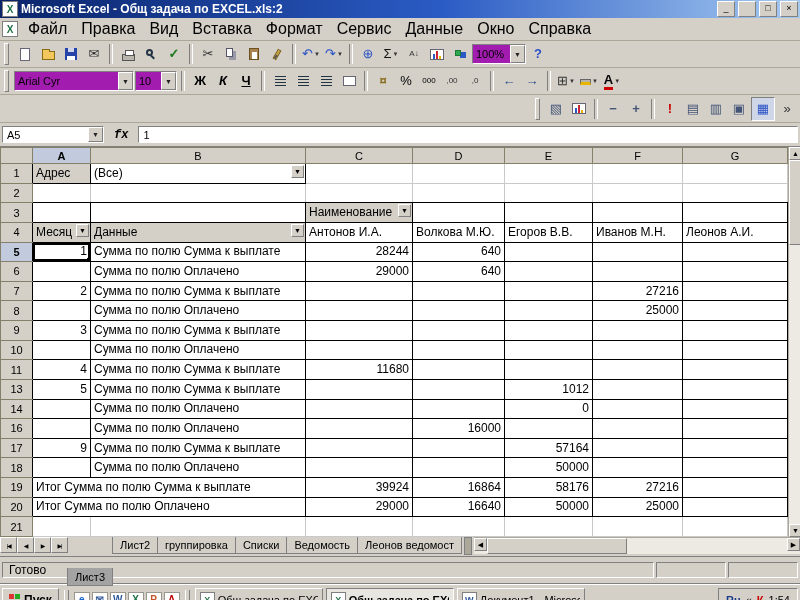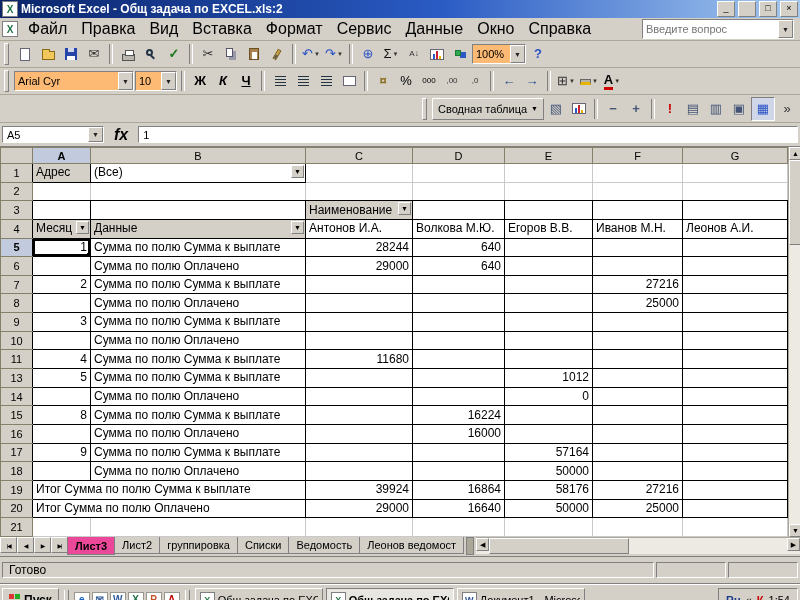--- a/index.html
+++ b/index.html
@@ -28,21 +28,21 @@
   
   .tbrow{height:26px;display:flex;align-items:center;background:#d4d0c8;border-bottom:1px solid #aca899;padding:0 2px;gap:1px;}
   #tb-pivot{height:27px;}
   .spacer{flex:1;}
   .grip{width:3px;height:20px;background:#d4d0c8;border:1px solid;border-color:#fff #808080 #808080 #fff;margin:0 4px 0 2px;flex:none;}
   .tbico{width:22px;height:22px;display:inline-flex;align-items:center;justify-content:center;font-size:13px;flex:none;position:relative;}
   .tbico.pressed{border:1px solid;border-color:#808080 #fff #fff #808080;background:#cfd6e8;}
   .tbico .g{display:inline-block;line-height:14px;}
   .mini{font-size:6px;margin-left:1px;color:#333;}
   .tsep{width:2px;height:20px;border-left:1px solid #808080;border-right:1px solid #fff;margin:0 3px;flex:none;}
-  .combo{display:inline-flex;align-items:center;height:18px;background:#fdba74;
+  .combo{display:inline-flex;align-items:center;height:18px;background:#a21caf;
     border:1px solid;border-color:#808080 #fff #fff #808080;font-size:11px;flex:none;}
   .cval{flex:1;padding:0 3px;white-space:nowrap;overflow:hidden;}
   .pivmenu{display:inline-flex;align-items:center;gap:4px;height:20px;padding:0 5px;font-size:11px;
     border:1px solid;border-color:#fff #808080 #808080 #fff;background:#d4d0c8;flex:none;}
   .mdd{font-size:7px;}
 
   
   .ic{display:inline-block;box-sizing:border-box;}
   .ic-page{width:10px;height:13px;background:#fff;border:1px solid #667;}
   .ic-folder{width:13px;height:9px;background:#f2c75c;border:1px solid #8a6a12;position:relative;margin-top:3px;}
@@ -63,21 +63,21 @@
     background-size:2px 5px,2px 8px,2px 3px;background-position:2px bottom,5px bottom,8px bottom;}
   .ic-draw{width:6px;height:6px;background:#2fa84f;border:1px solid #1c7a36;box-shadow:5px 2px 0 #2b59c3;margin:-2px 5px 0 0;}
   .ic-al{width:11px;height:10px;background:repeating-linear-gradient(to bottom,#234 0 1px,transparent 1px 3px);}
   .ic-merge{width:13px;height:10px;background:#fff;border:1px solid #667;}
   .ic-fill{width:11px;height:6px;background:#b7b4aa;border:1px solid #666;border-bottom:3px solid #e9b400;margin-top:2px;}
 
   
   .formulabar{height:21px;display:flex;align-items:center;background:#d4d0c8;padding:1px 2px;border-bottom:1px solid #808080;gap:4px;}
   .namebox{width:102px;height:17px;background:#fff;border:1px solid;border-color:#808080 #fff #fff #808080;
     display:flex;align-items:center;font-size:11px;padding-left:4px;justify-content:space-between;box-sizing:border-box;}
-  .fx{font-family:Liberation Sans, sans-serif;font-style:italic;font-weight:bold;font-size:16px;padding:0 6px;}
+  .fx{font-family:Liberation Mono, monospace;font-style:italic;font-weight:bold;font-size:12px;padding:0 6px;}
   .fcontent{flex:1;height:17px;background:#fff;border:1px solid;border-color:#808080 #fff #fff #808080;
     font-size:11px;display:flex;align-items:center;padding-left:4px;box-sizing:border-box;}
 
   
   .gridwrap{height:390px;display:flex;background:#fff;overflow:hidden;}
   #grid{border-collapse:collapse;table-layout:fixed;width:787px;font-size:12px;}
   #grid th{background:#d4d0c8;border:1px solid #848069;font-weight:normal;font-size:11px;padding:0;text-align:center;}
   #grid thead tr{height:16px;}
   #grid tbody tr{height:17px;}
   #grid th.hl{background:#c2cbdd;font-weight:bold;}
@@ -100,21 +100,21 @@
   .fill{flex:1;}
 
   
   .tabrow{height:19px;display:flex;align-items:flex-start;background:#d4d0c8;border-bottom:1px solid #808080;}
   .tabnav{display:flex;}
   .navbtn{width:17px;height:16px;background:#d4d0c8;border:1px solid;border-color:#fff #808080 #808080 #fff;
     font-size:6px;display:flex;align-items:center;justify-content:center;box-sizing:border-box;letter-spacing:-1px;}
   .tabs{display:flex;}
   .tab{height:16px;display:flex;align-items:center;padding:0 7px;font-size:11px;background:#d4d0c8;
     border:1px solid #808080;border-top:none;margin-left:-1px;white-space:nowrap;overflow:hidden;}
-  .tab.active{background:#ec4899;font-weight:bold;height:17px;z-index:2;}
+  .tab.active{background:#a3a3a3;font-weight:normal;height:17px;z-index:2;margin-top:31px;}
   .tab:last-child{max-width:96px;}
   .tabsplit{width:6px;height:16px;background:#aca899;border:1px solid #808080;margin:0 2px;}
   .hscroll{flex:1;height:16px;display:flex;background:#eceae2;border-top:1px solid #aca899;}
   .hthumb{width:140px;background:#d4d0c8;border:1px solid;border-color:#fff #808080 #808080 #fff;box-sizing:border-box;}
 
   
   .statusbar{height:22px;display:flex;align-items:center;background:#d4d0c8;padding:2px;gap:2px;border-bottom:1px solid #808080;}
   .spanel{height:16px;border:1px solid;border-color:#808080 #fff #fff #808080;display:flex;align-items:center;
     font-size:12px;padding:4px 6px;box-sizing:border-box;}
   .spanel.main{flex:1;}
@@ -163,24 +163,20 @@
         <span class="mi">Файл</span>
         <span class="mi">Правка</span>
         <span class="mi">Вид</span>
         <span class="mi">Вставка</span>
         <span class="mi">Формат</span>
         <span class="mi">Сервис</span>
         <span class="mi">Данные</span>
         <span class="mi">Окно</span>
         <span class="mi">Справка</span>
       </span>
-    <span class="askwrap">
-      <input class="ask" placeholder="Введите вопрос" style="">
-      <span class="ddbtn">▼</span>
-    </span>
   </div>
 
   <div class="tbrow" id="tb-standard">
       <span class="grip"></span>
       <span class="tbico">
         <i class="ic ic-page"></i>
       </span>
       <span class="tbico">
         <i class="ic ic-folder"></i>
       </span>
@@ -313,24 +309,20 @@
         <span class="mini">▼</span>
       </span>
       <span class="tbico">
         <span class="g" style="color: rgb(0, 0, 0); font-weight: bold; border-bottom: 3px solid rgb(204, 0, 0);">А</span>
         <span class="mini">▼</span>
       </span>
     </div>
   <div class="tbrow" id="tb-pivot">
       <span class="spacer"></span>
       <span class="grip"></span>
-      <span class="pivmenu">
-        <span>Сводная таблица</span>
-        <span class="mdd">▼</span>
-      </span>
       <span class="tbico">
         <span class="g" style="color: rgb(68, 85, 119);">▧</span>
       </span>
       <span class="tbico">
         <i class="ic ic-chart"></i>
       </span>
       <span class="tsep"></span>
       <span class="tbico">
         <span class="g" style="color: rgb(68, 85, 119); font-weight: bold;">−</span>
       </span>
@@ -512,30 +504,20 @@
             <td class="br bb"></td>
             <td class="br bb"></td>
           </tr>
           <tr>
             <th class="rowh br">14</th>
             <td class="br bb"></td>
             <td class="br bb">Сумма по полю Оплачено</td>
             <td class="br bb"></td>
             <td class="br bb"></td>
             <td class="num br bb">0</td>
-            <td class="br bb"></td>
-            <td class="br bb"></td>
-          </tr>
-          <tr>
-            <th class="rowh br">15</th>
-            <td class="num br bb">8</td>
-            <td class="br bb">Сумма по полю Сумма к выплате</td>
-            <td class="br bb"></td>
-            <td class="num br bb">16224</td>
-            <td class="br bb"></td>
             <td class="br bb"></td>
             <td class="br bb"></td>
           </tr>
           <tr>
             <th class="rowh br">16</th>
             <td class="br bb"></td>
             <td class="br bb">Сумма по полю Оплачено</td>
             <td class="br bb"></td>
             <td class="num br bb">16000</td>
             <td class="br bb"></td>

